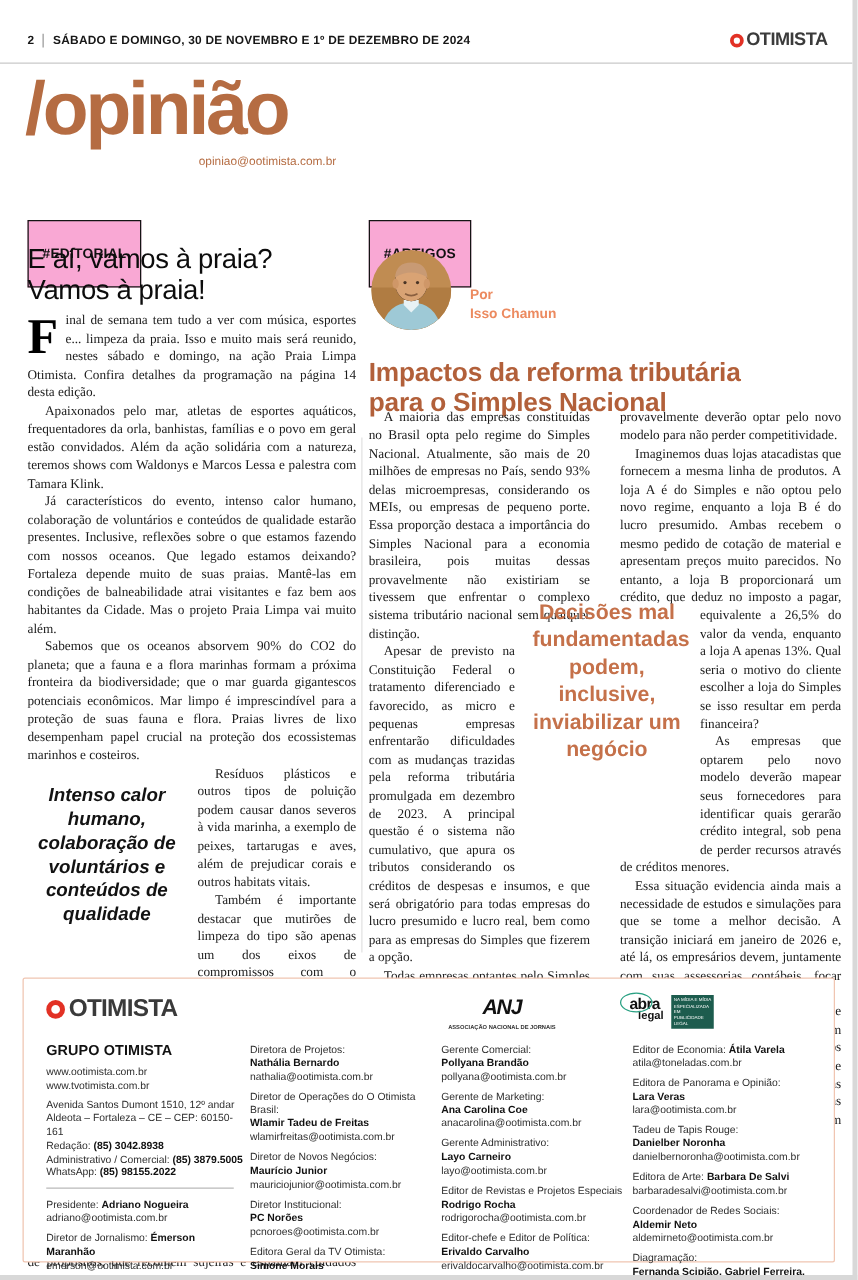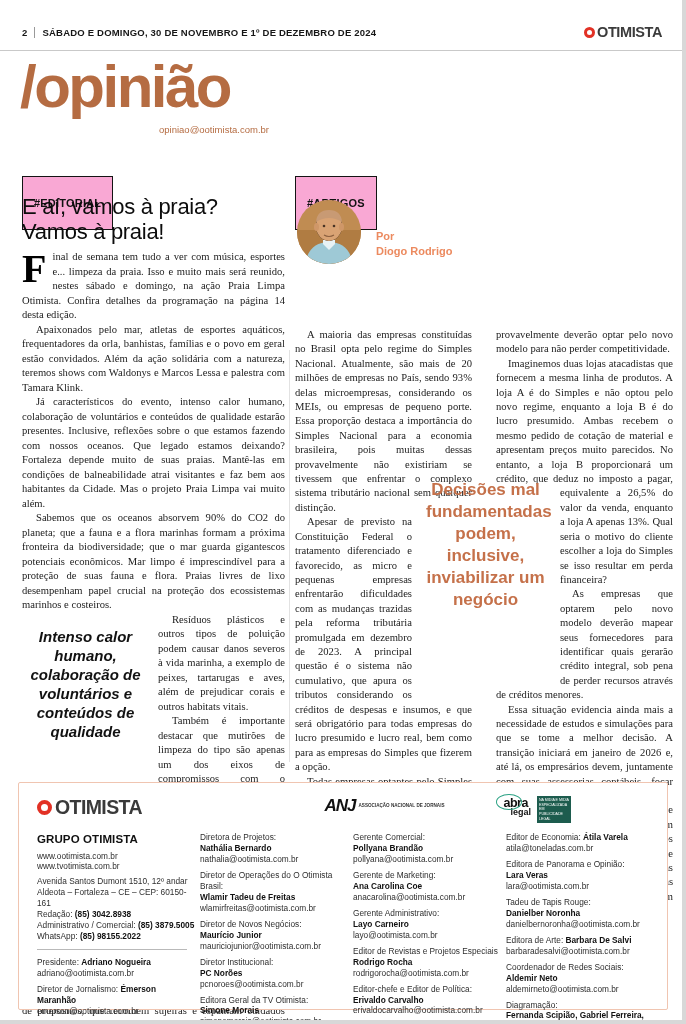--- a/index.html
+++ b/index.html
@@ -46,21 +46,21 @@
   .art-quote { position:absolute; left:131px; top:151px; width:119px; text-align:center;
                font-family:"Liberation Sans", sans-serif; font-weight:bold; font-size:17px; line-height:1.3; color:#c5714a; }
   .art-footer-byline { margin-top:11px; font-family:"Liberation Sans", sans-serif; font-size:9.6px; line-height:1.4; color:#3d3d3d; text-align:left; text-indent:0 !important; }
   
   .footer { position:absolute; left:18px; top:782px; width:650px; height:228px; border:1.5px solid #f0c5b1; border-radius:2px; padding:13px 16px 10px 18px; background:#fff; }
   .footer-top { display:flex; justify-content:space-between; align-items:flex-start; margin-bottom:9px; }
   .flogo { display:flex; align-items:center; gap:3px; }
   .flogo .ring { width:15px; height:15px; border:4.2px solid #e23125; border-radius:50%; display:inline-block; }
   .flogo .word { font-size:19.5px; font-weight:800; color:#3a3a3a; letter-spacing:-.6px; }
   .assoc-logos { display:flex; gap:20px; align-items:flex-start; padding-right:80px; }
-  .anj { display:flex; gap:3px; align-items:center; }
+  .anj { display:flex; gap:3px; align-items:center;flex-direction:column; }
   .anj .acro { font-size:17px; font-weight:900; font-style:italic; color:#111; letter-spacing:-1px; }
   .anj .micro { font-size:4.6px; font-weight:bold; color:#333; line-height:1.25; }
   .abra { position:relative; text-align:center;margin-left:36px; }
   .abra .ring2 { position:absolute; left:-4px; top:-2px; width:26px; height:16px; border:1.2px solid #2aa183; border-radius:50%; }
   .abra .w1 { font-size:12.5px; font-weight:900; color:#111; letter-spacing:-.5px; }
   .abra .w2 { font-size:9px; font-weight:bold; color:#111; margin-left:10px; margin-top:-3px; }
   .abra-micro { font-size:3.6px; color:#fff; background:#1d5c4e; padding:2px; line-height:1.3; width:34px; margin-left:4px; }
   .fcols { display:grid; grid-template-columns:160px 150px 150px 147px; column-gap:3px; font-size:8.3px; line-height:1.32; color:#2e2e2e; }
   .fcols .title { font-size:11.5px; font-weight:bold; color:#111; margin-bottom:3px; letter-spacing:.1px; }
   .fcols .line { display:block; }
@@ -128,23 +128,27 @@
       <ellipse cx="19.5" cy="27" rx="2.5" ry="4" fill="#cf9768"></ellipse>
       <ellipse cx="44.5" cy="27" rx="2.5" ry="4" fill="#cf9768"></ellipse>
       <path d="M19 22 Q32 14 45 22 Q44 10 32 10 Q20 10 19 22Z" fill="#c89a74"></path>
       <circle cx="27" cy="26" r="1.3" fill="#4a3526"></circle>
       <circle cx="37" cy="26" r="1.3" fill="#4a3526"></circle>
       <path d="M27 35 Q32 38 37 35" stroke="#8a5f3f" stroke-width="1.2" fill="none"></path>
     </g>
   </svg>
   <div class="art-byline">
     <div>Por</div>
-    <div>Diogo Rodrigo</div>
-  </div>
-
+    <div>Isso Chamun</div>
+  </div>
+
+  <div class="art-title">
+    <div>Impactos da reforma tributária</div>
+    <div>para o Simples Nacional</div>
+  </div>
 
   <div class="art-body">
     <div class="art-col">
       <p class="noindent" style="text-indent:12px">A maioria das empresas constituídas no Brasil opta pelo regime do Simples Nacional. Atualmente, são mais de 20 milhões de empresas no País, sendo 93% delas microempresas, considerando os MEIs, ou empresas de pequeno porte. Essa proporção destaca a importância do Simples Nacional para a economia brasileira, pois muitas dessas provavelmente não existiriam se tivessem que enfrentar o complexo sistema tributário nacional sem qualquer distinção.</p>
       <span class="sp-right"></span>
       <p>Apesar de previsto na Constituição Federal o tratamento diferenciado e favorecido, as micro e pequenas empresas enfrentarão dificuldades com as mudanças trazidas pela reforma tributária promulgada em dezembro de 2023. A principal questão é o sistema não cumulativo, que apura os tributos considerando os créditos de despesas e insumos, e que será obrigatório para todas empresas do lucro presumido e lucro real, bem como para as empresas do Simples que fizerem a opção.</p>
       <p>Todas empresas optantes pelo Simples Nacional, terão que ter muito critério e aprofundamento da sua operação, uma vez que precisarão fazer uma importante opção: permanecer como estão, gerando crédito proporcional (menor), ou aderir ao novo modelo, que permitirá gerar crédito integral em suas vendas, mas como consequência, apurar os impostos por dois sistemas. Essa decisão deve levar em consideração as características do negócio. Se forem varejistas, não haverá necessidade de gerar crédito e poderão permanecer no modelo atual. No entanto, caso suas vendas não sejam para o consumidor final,</p>
     </div>
     <div class="art-col">
       <p class="noindent">provavelmente deverão optar pelo novo modelo para não perder competitividade.</p>

